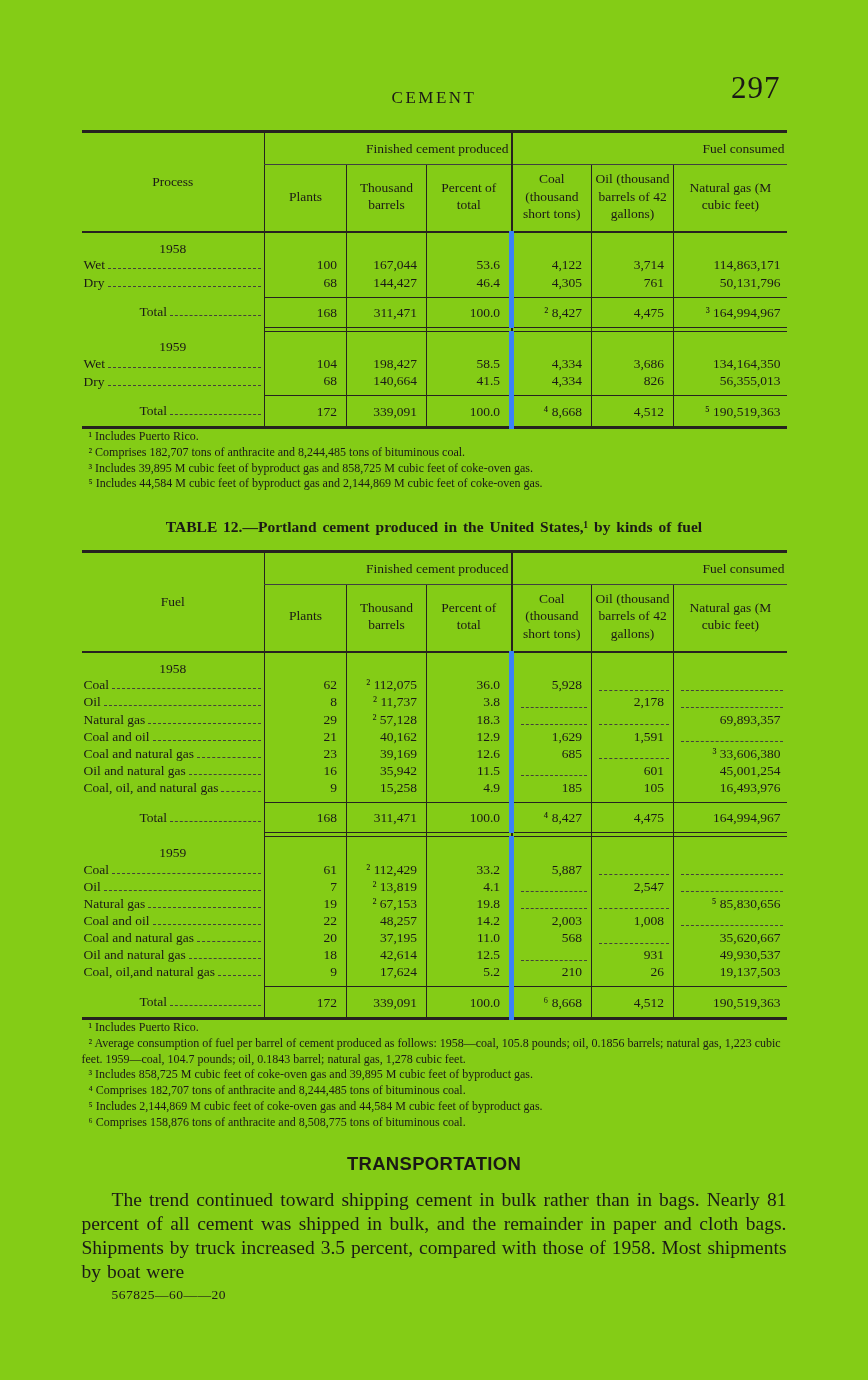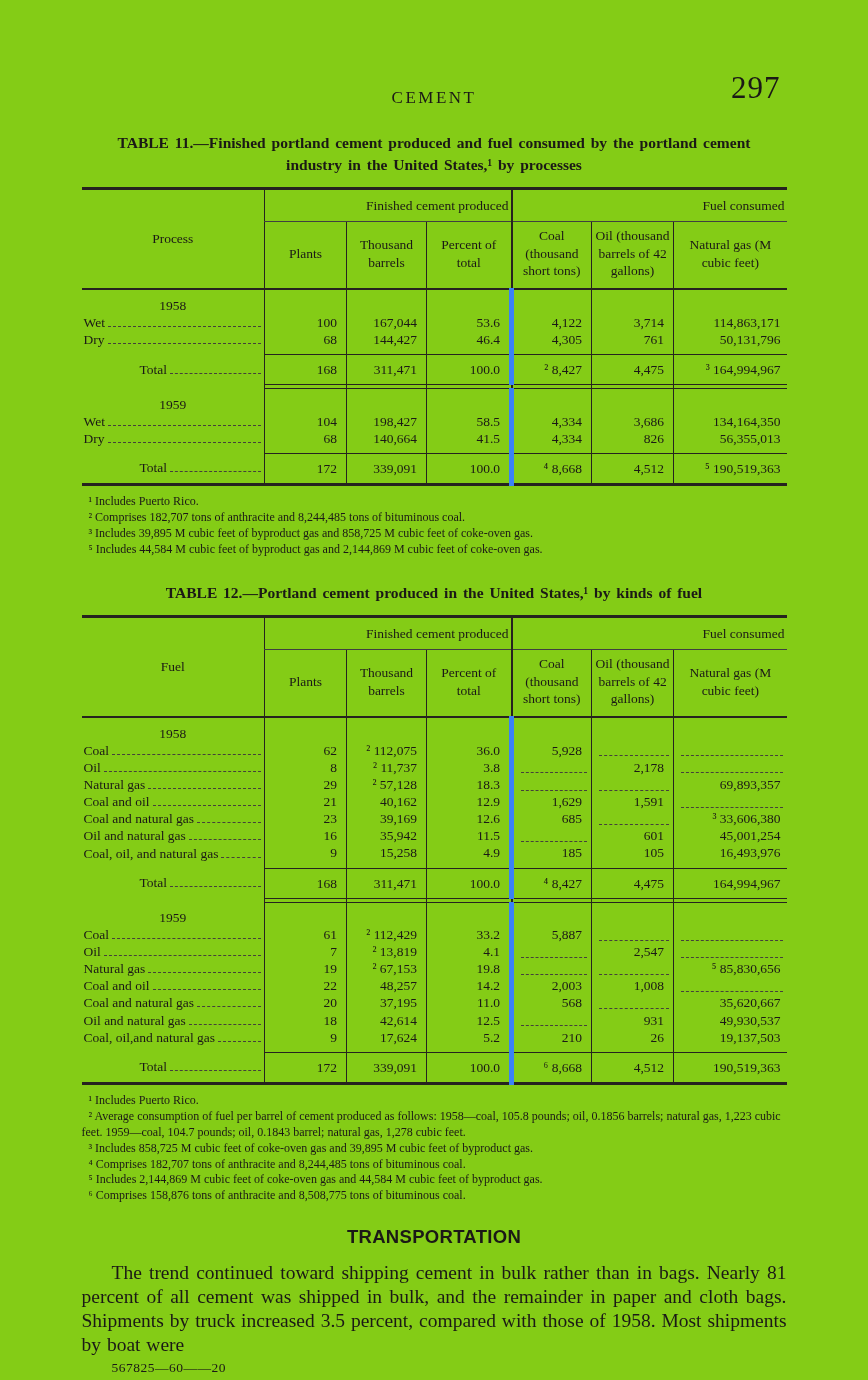--- a/index.html
+++ b/index.html
@@ -48,21 +48,21 @@
   td.v.nil{padding:1px 0 1px 0;}
   tr.lastdata td{padding-bottom:7px;}
   tr.totalrow td.v{border-top:1px solid #26231f;padding-top:7px;padding-bottom:7px;}
   td.totlbl{padding:7px 0 7px 0;}
   td.totlbl .lbltext{margin-left:58px;}
   tr.seprow td{height:3px;line-height:0;padding:0;}
   tr.seprow td.vsep{border-top:1px solid #26231f;border-bottom:1px solid #26231f;border-left:1px solid #26231f;}
   tr.seprow td.vsep.c3{border-left:2px solid #26231f;}
 
   
-  .footnotes{margin-top:8px;font-size:12px;line-height:1.32;}
+  .footnotes{font-size:12px;line-height:1.32;}
   .footnotes p{margin:0;text-indent:7px;}
 
   
   .section-heading{margin-top:22px;text-align:center;
     font-family:"Liberation Sans","DejaVu Sans",sans-serif;
     font-weight:bold;font-size:18.5px;letter-spacing:0.3px;}
   .bodytext{margin:13px 0 0 0;font-size:19.5px;line-height:1.23;
     text-align:justify;text-indent:30px;word-spacing:1px;}
   .signature{margin:3px 0 0 30px;font-size:13.5px;letter-spacing:0.5px;}
 </style>
@@ -70,21 +70,20 @@
 <body>
 
 <div class="page">
   <div class="content">
 
     <div class="masthead">
       <div class="running-head">CEMENT</div>
       <div class="page-number">297</div>
     </div>
 
-    <div class="tbl-title">TABLE 11.—Finished portland cement produced and fuel consumed by the portland cement industry in the United States,¹ by processes</div>
     <div id="table11-host">
         <table class="dtable">
           <colgroup>
             <col style="width: 183px;">
             <col style="width: 82px;">
             <col style="width: 80px;">
             <col style="width: 85px;">
             <col style="width: 80px;">
             <col style="width: 82px;">
             <col style="width: 113px;">

